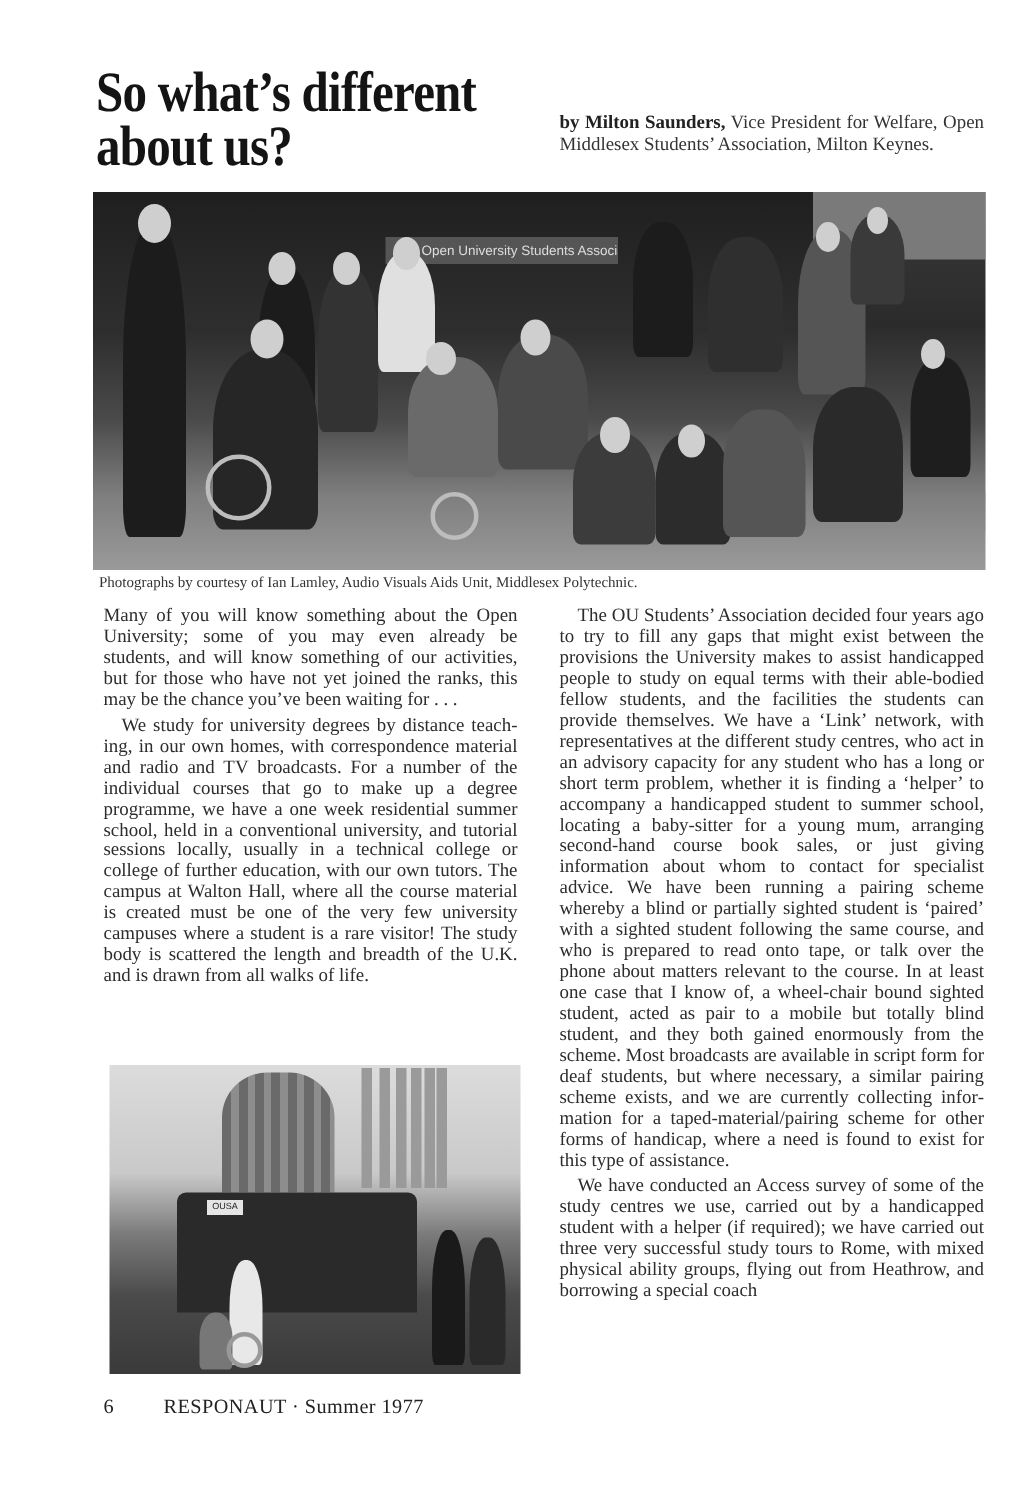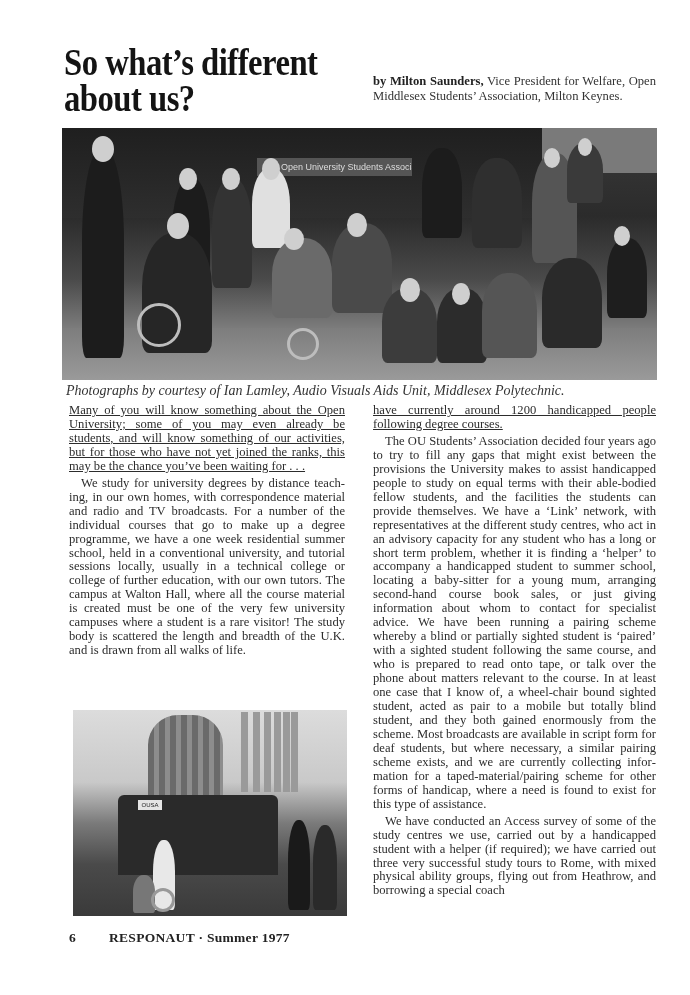--- a/index.html
+++ b/index.html
@@ -33,42 +33,42 @@
     background:#555; color:#ddd; font-family:"Liberation Sans",sans-serif; font-size:9px; line-height:18px;
     padding-left:6px; box-sizing:border-box; white-space:nowrap; overflow:hidden; }
   .wall { position:absolute; left:480px; top:0; width:115px; height:45px; background:#7a7a7a; }
   .ground { position:absolute; left:0; top:200px; width:595px; height:52px;
     background:linear-gradient(180deg,#7d7d7d,#9a9a9a); }
   .person { position:absolute; border-radius:45% 45% 10% 10%; background:#1c1c1c; }
   .face { position:absolute; border-radius:50%; background:#cfcfcf; }
   .wheel { position:absolute; border:3px solid #bdbdbd; border-radius:50%; }
   .caption {
     position:absolute; left:66px; top:383px; width:400px;
-    font-size:14px; font-style:italic; color:#333; white-space:nowrap;text-align:center;
+    font-size:10px; color:#333; white-space:nowrap;
   }
   .col {
     position:absolute; font-size:12.6px; line-height:13.95px; text-align:justify; color:#2c2c2c;
     hyphens:manual;
   }
   .col p { margin:0 0 3px 0; text-indent:12px; }
-  .col p.first { text-indent:0;text-decoration:underline; }
+  .col p.first { text-indent:0; }
   .col-left { left:69px; top:404px; width:276px; }
   .col-right { left:373px; top:404px; width:283px; }
   .photo-bottom {
     left:73px; top:710px; width:274px; height:206px;
     background:linear-gradient(180deg,#dcdcdc 0%, #c9c9c9 35%, #7a7a7a 55%, #4a4a4a 75%, #3a3a3a 100%);
   }
   .colosseum { position:absolute; left:75px; top:5px; width:75px; height:80px;
     background:repeating-linear-gradient(90deg,#6a6a6a 0 6px,#8d8d8d 6px 11px); border-radius:30px 30px 0 0; }
   .column { position:absolute; top:2px; width:7px; height:80px; background:#9a9a9a; }
   .rbus { position:absolute; left:45px; top:85px; width:160px; height:80px; background:#2a2a2a; border-radius:6px 6px 0 0; }
   .rbus-sign { position:absolute; left:20px; top:5px; width:24px; height:10px; background:#e5e5e5; font-size:6px; text-align:center; font-family:"Liberation Sans",sans-serif; color:#222; line-height:10px; }
   .footer {
     position:absolute; left:69px; top:930px; white-space:nowrap;
-    font-size:13.5px; font-weight:bold; color:#222; letter-spacing:0.3px;
+    font-size:13.5px; font-weight:normal; color:#222; letter-spacing:0.3px;
   }
   .footer .pg { display:inline-block; width:40px; }
 </style>
 </head>
 <body>
 
 <div class="title">
   <div>So what’s different</div>
   <div>about us?</div>
 </div>
@@ -137,21 +137,20 @@
     <div class="rbus-sign">OUSA</div>
   </div>
   <div class="person" style="left:80px;top:130px;width:22px;height:70px;background:#e8e8e8;"></div>
   <div class="person" style="left:60px;top:165px;width:22px;height:38px;background:#777;"></div>
   <div class="wheel" style="left:78px;top:178px;width:18px;height:18px;border-color:#999;"></div>
   <div class="person" style="left:215px;top:110px;width:22px;height:90px;background:#1a1a1a;"></div>
   <div class="person" style="left:240px;top:115px;width:24px;height:85px;background:#2a2a2a;"></div>
 </div>
 
 <div class="col col-right">
-  <p class="first">have currently around 1200 handicapped people following degree courses.</p>
   <p>The OU Students’ Association decided four years ago to try to fill any gaps that might exist between the provisions the University makes to assist handi­capped people to study on equal terms with their able-bodied fellow students, and the facilities the students can provide themselves. We have a ‘Link’ network, with representatives at the different study centres, who act in an advisory capacity for any student who has a long or short term problem, whether it is finding a ‘helper’ to accompany a handicapped student to summer school, locating a baby-sitter for a young mum, arranging second-hand course book sales, or just giving information about whom to contact for specialist advice. We have been running a pairing scheme whereby a blind or parti­ally sighted student is ‘paired’ with a sighted student following the same course, and who is prepared to read onto tape, or talk over the phone about matters relevant to the course. In at least one case that I know of, a wheel-chair bound sighted student, acted as pair to a mobile but totally blind student, and they both gained enormously from the scheme. Most broadcasts are available in script form for deaf students, but where necessary, a similar pairing scheme exists, and we are currently collecting infor­mation for a taped-material/pairing scheme for other forms of handicap, where a need is found to exist for this type of assistance.</p>
   <p>We have conducted an Access survey of some of the study centres we use, carried out by a handi­capped student with a helper (if required); we have carried out three very successful study tours to Rome, with mixed physical ability groups, flying out from Heathrow, and borrowing a special coach</p>
 </div>
 
 <div class="footer">
   <span class="pg">6</span><span>RESPONAUT</span>
   <span>·</span>
   <span>Summer 1977</span>
 </div>
 

